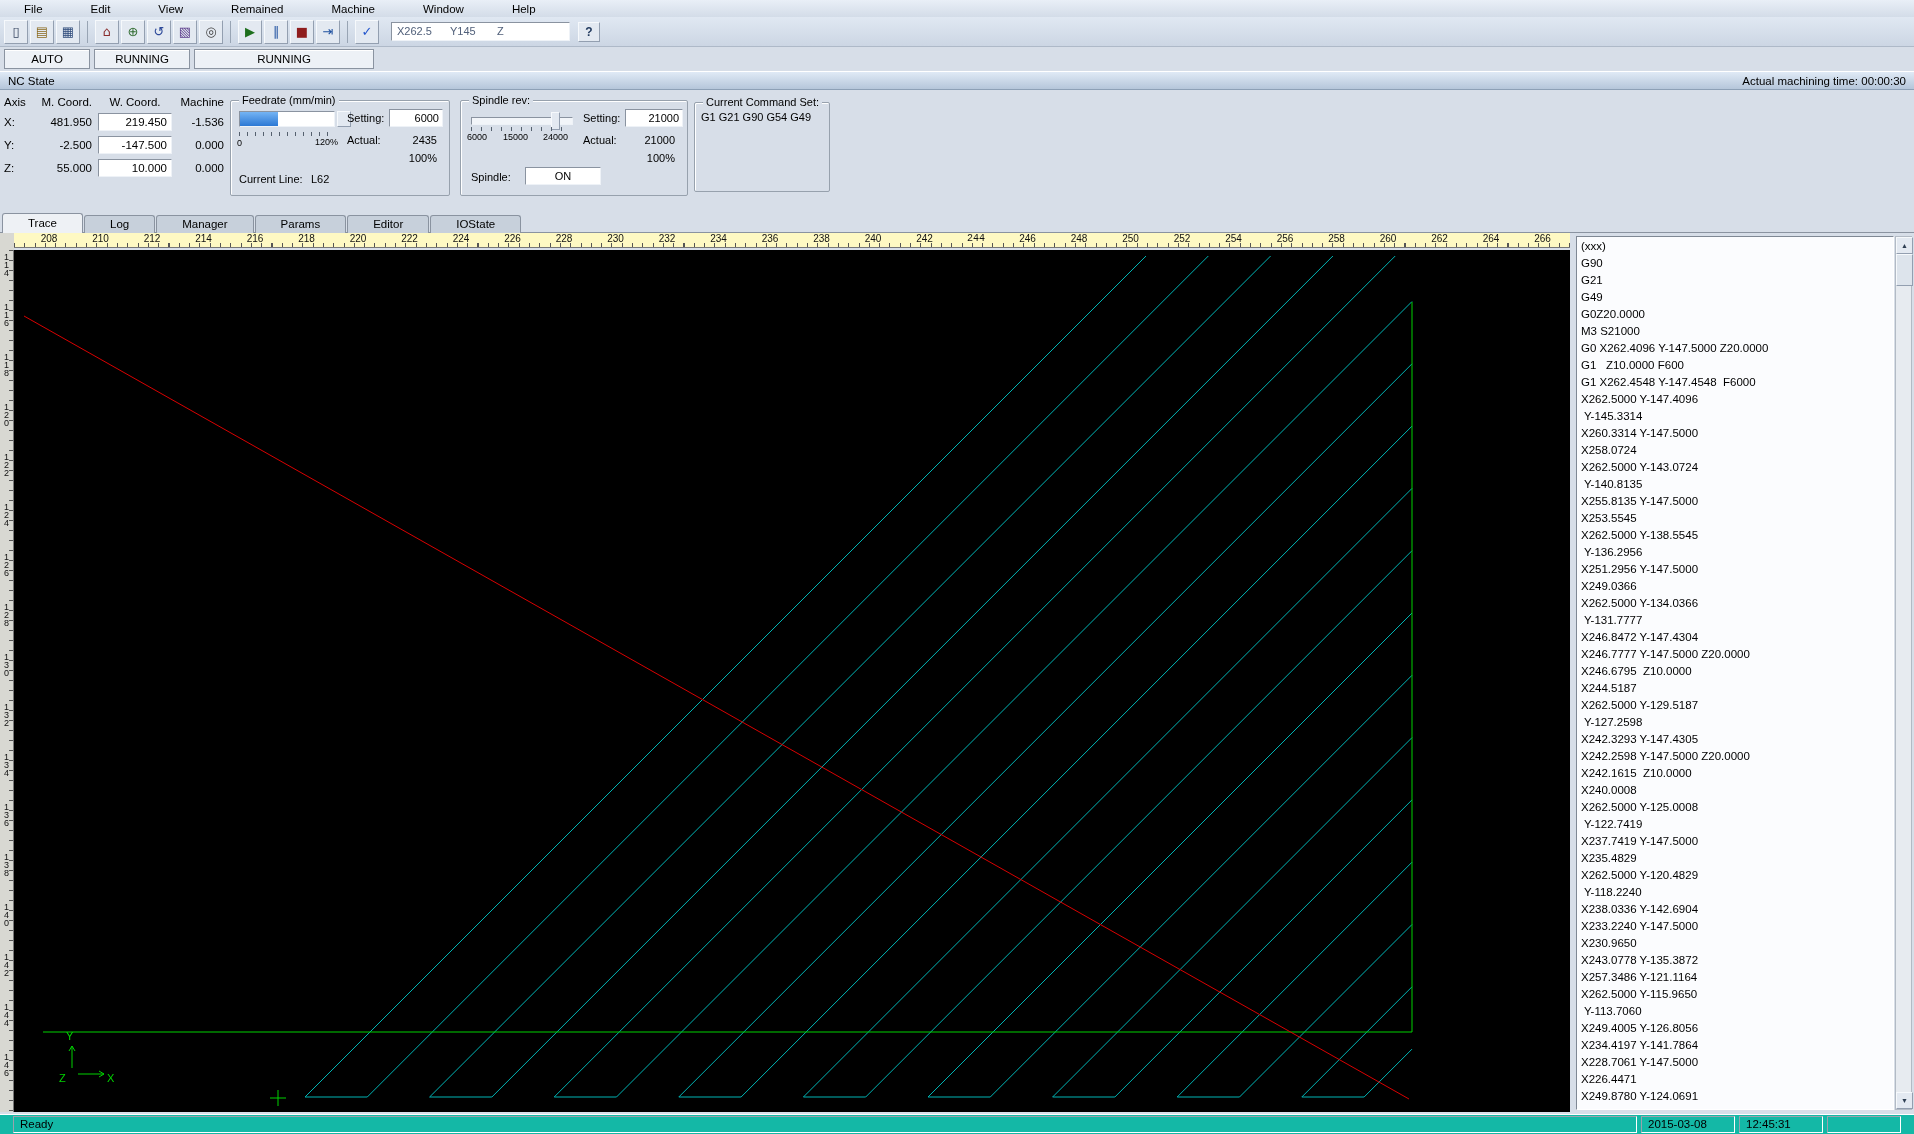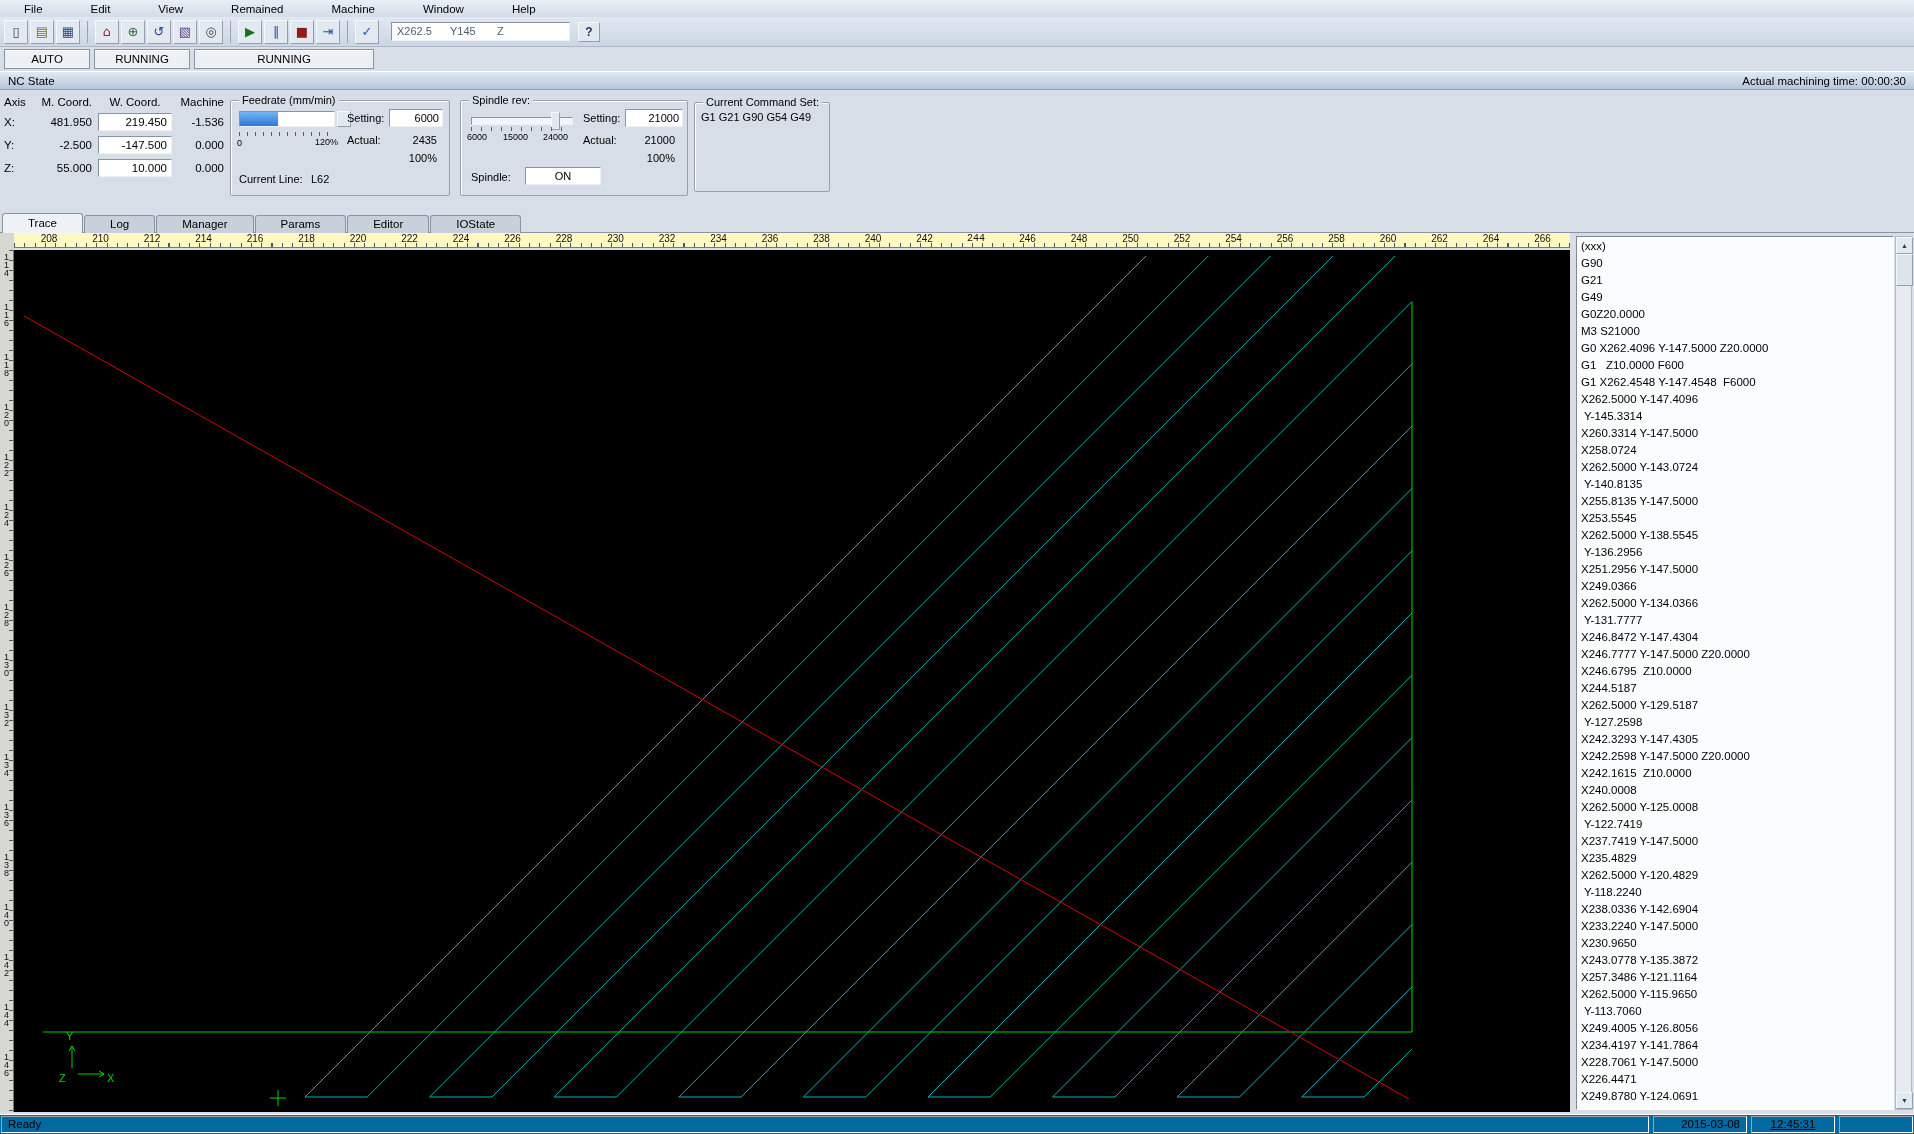--- a/index.html
+++ b/index.html
@@ -114,25 +114,25 @@
   #gscroll{position:absolute;left:1895px;top:236px;width:17px;height:874px;background:#e7ebf0;
            border:1px solid #b2bac4;box-sizing:border-box;}
   .sb-btn{position:absolute;left:0;width:15px;height:15px;font-size:7px;line-height:15px;text-align:center;
           color:#2e3e52;background:#e3e9f1;border:1px solid;border-color:#f6f9fc #939fb0 #939fb0 #f6f9fc;}
   #sb-up{top:0;} #sb-down{bottom:0;}
   #sb-thumb{position:absolute;left:0;top:17px;width:15px;height:30px;background:#dde4ec;
             border:1px solid;border-color:#f6f9fc #939fb0 #939fb0 #f6f9fc;}
 
   
   #statusbar{position:absolute;left:0;top:1114px;width:1914px;height:20px;box-sizing:border-box;
-             background:#0369a1;border-top:1px solid #fff;display:flex;align-items:center;gap:4px;
-             padding:0 1px;font-size:11.5px;}
+             background:#14b8a6;border-top:1px solid #fff;display:flex;align-items:center;gap:4px;
+             padding:0 13px;font-size:11.5px;}
   .scell{height:15px;line-height:15px;border:1px solid;border-color:#99a2ad #fff #fff #99a2ad;padding:0 6px;}
   #sc-ready{flex:1;}
-  #sc-date{width:80px;text-align:right;} #sc-time{width:70px;text-align:center;text-decoration:underline;} #sc-extra{width:60px;}
+  #sc-date{width:80px;text-align:left;} #sc-time{width:70px;text-align:left;} #sc-extra{width:60px;}
 </style>
 </head>
 <body>
 
 <div id="app">
 
   <div id="menubar">
       <div class="menu-item">File</div>
       <div class="menu-item">Edit</div>
       <div class="menu-item">View</div>

